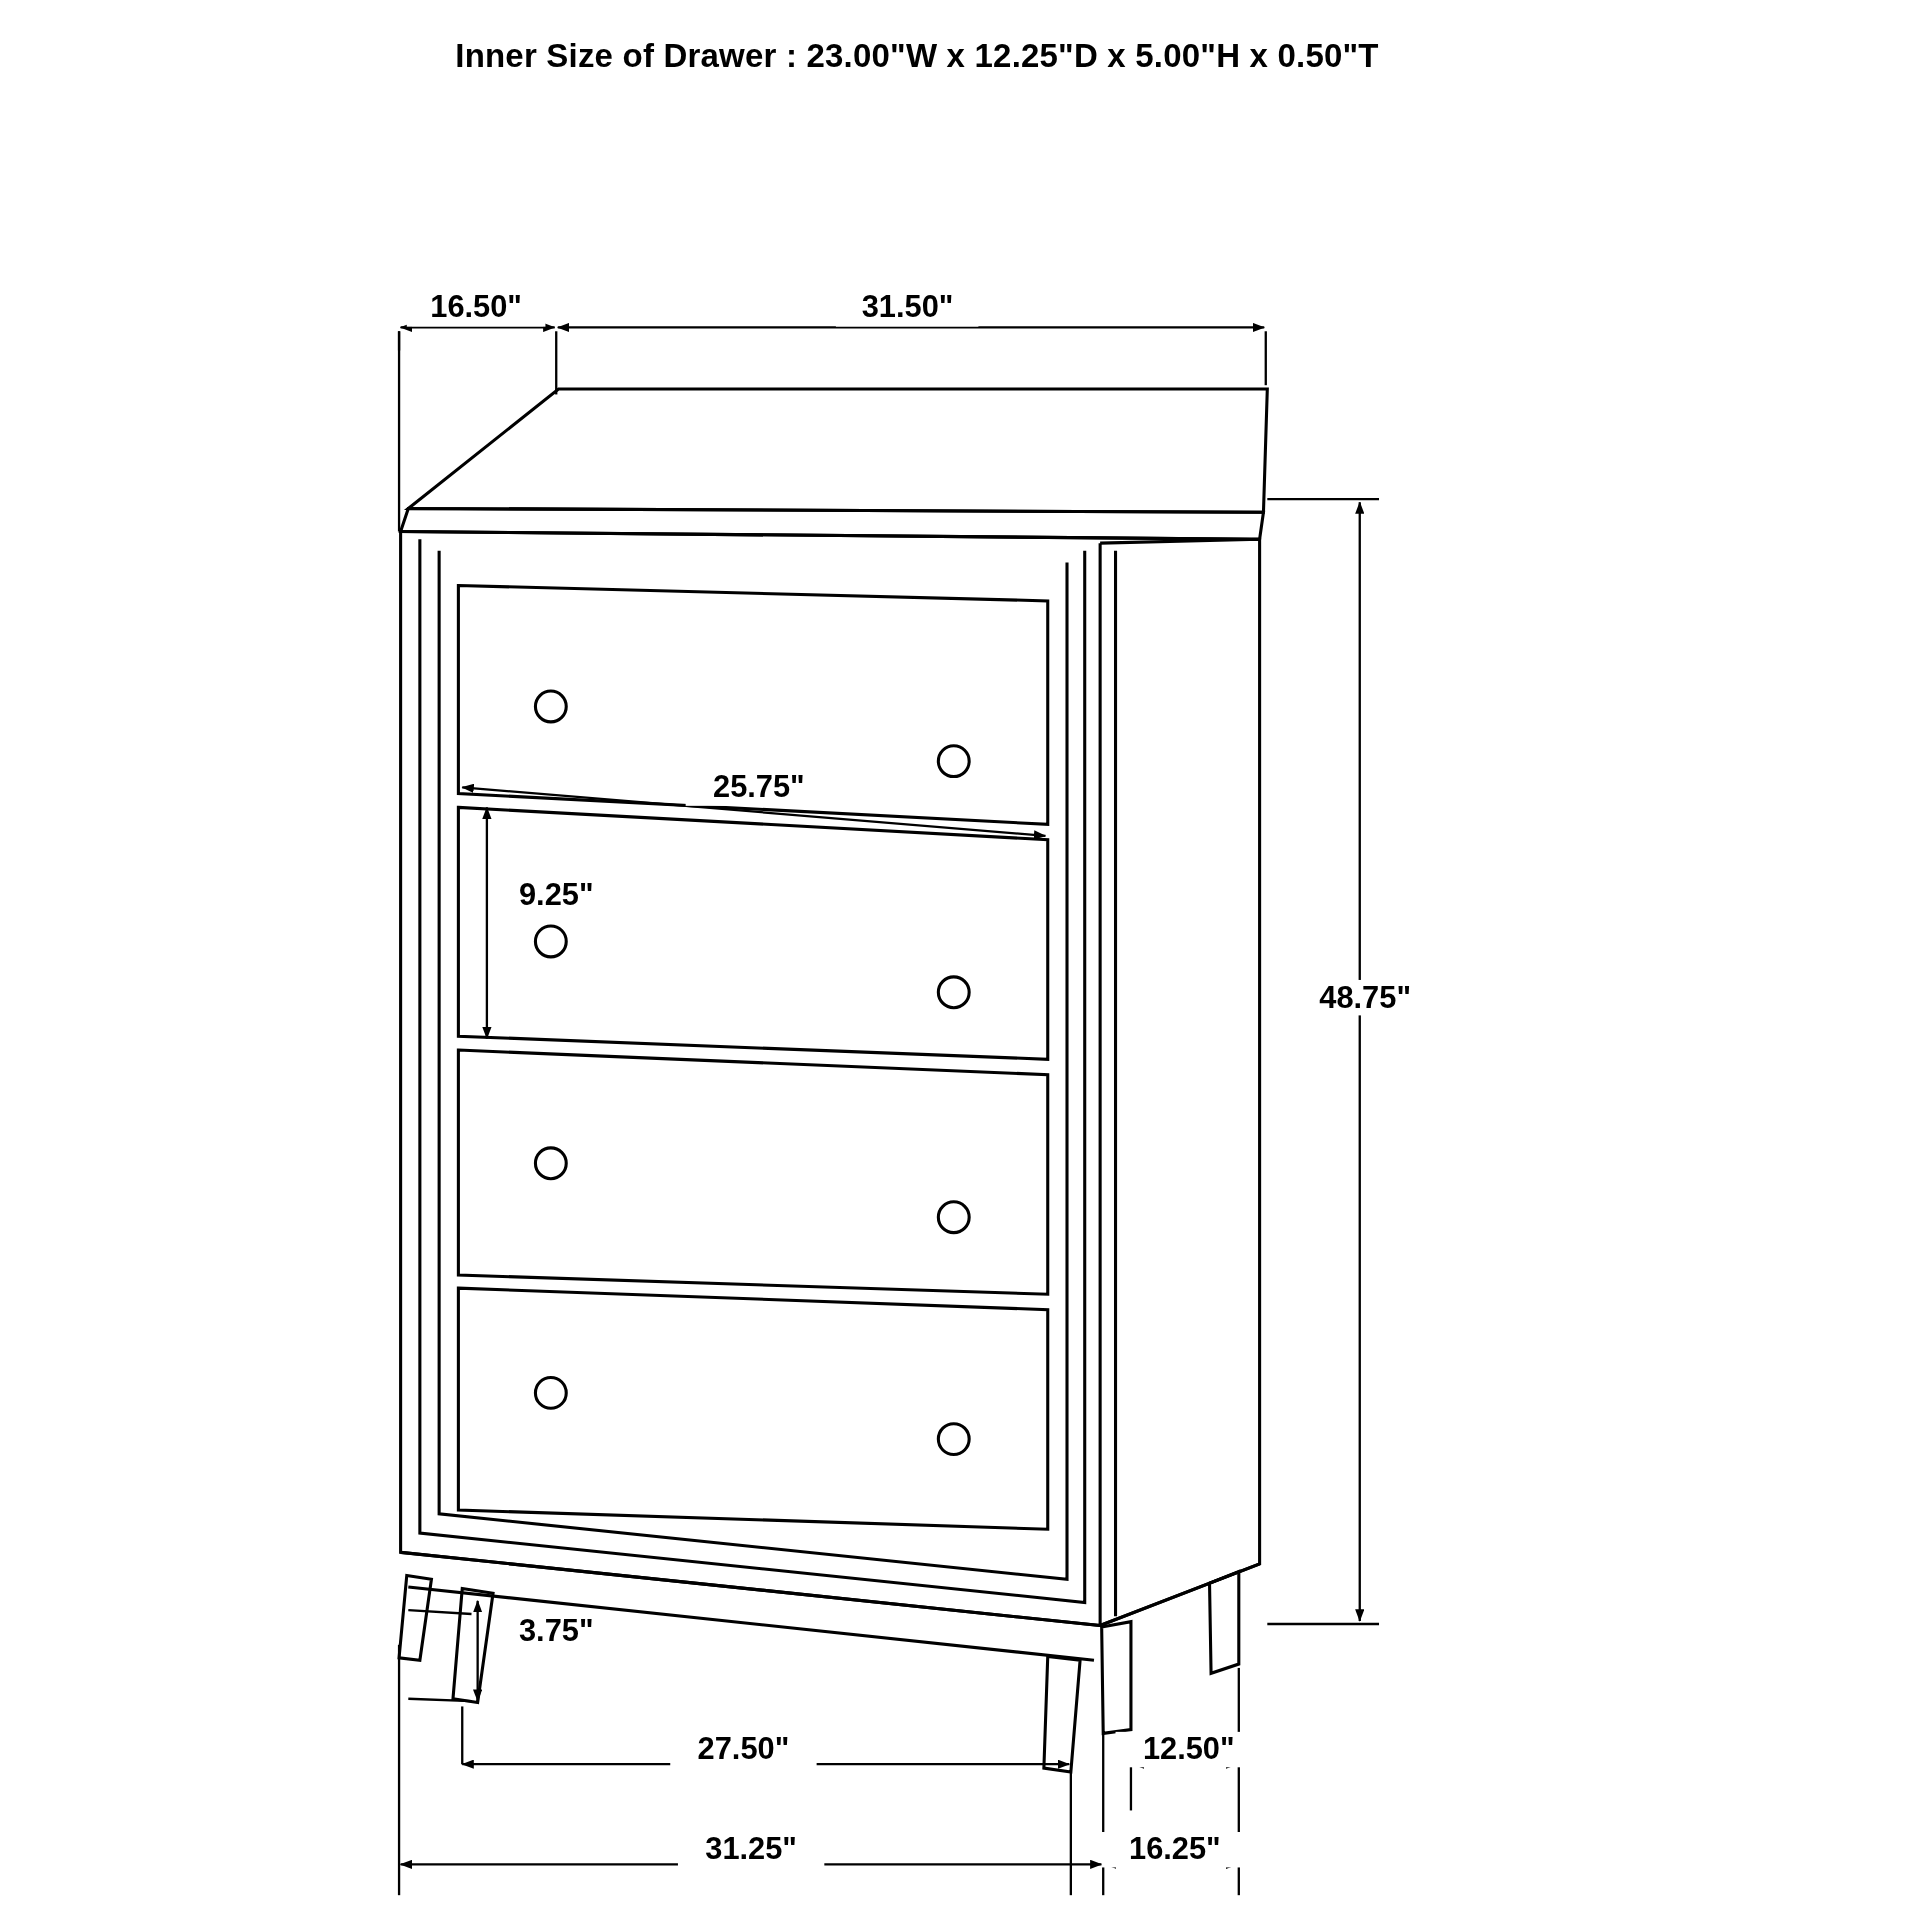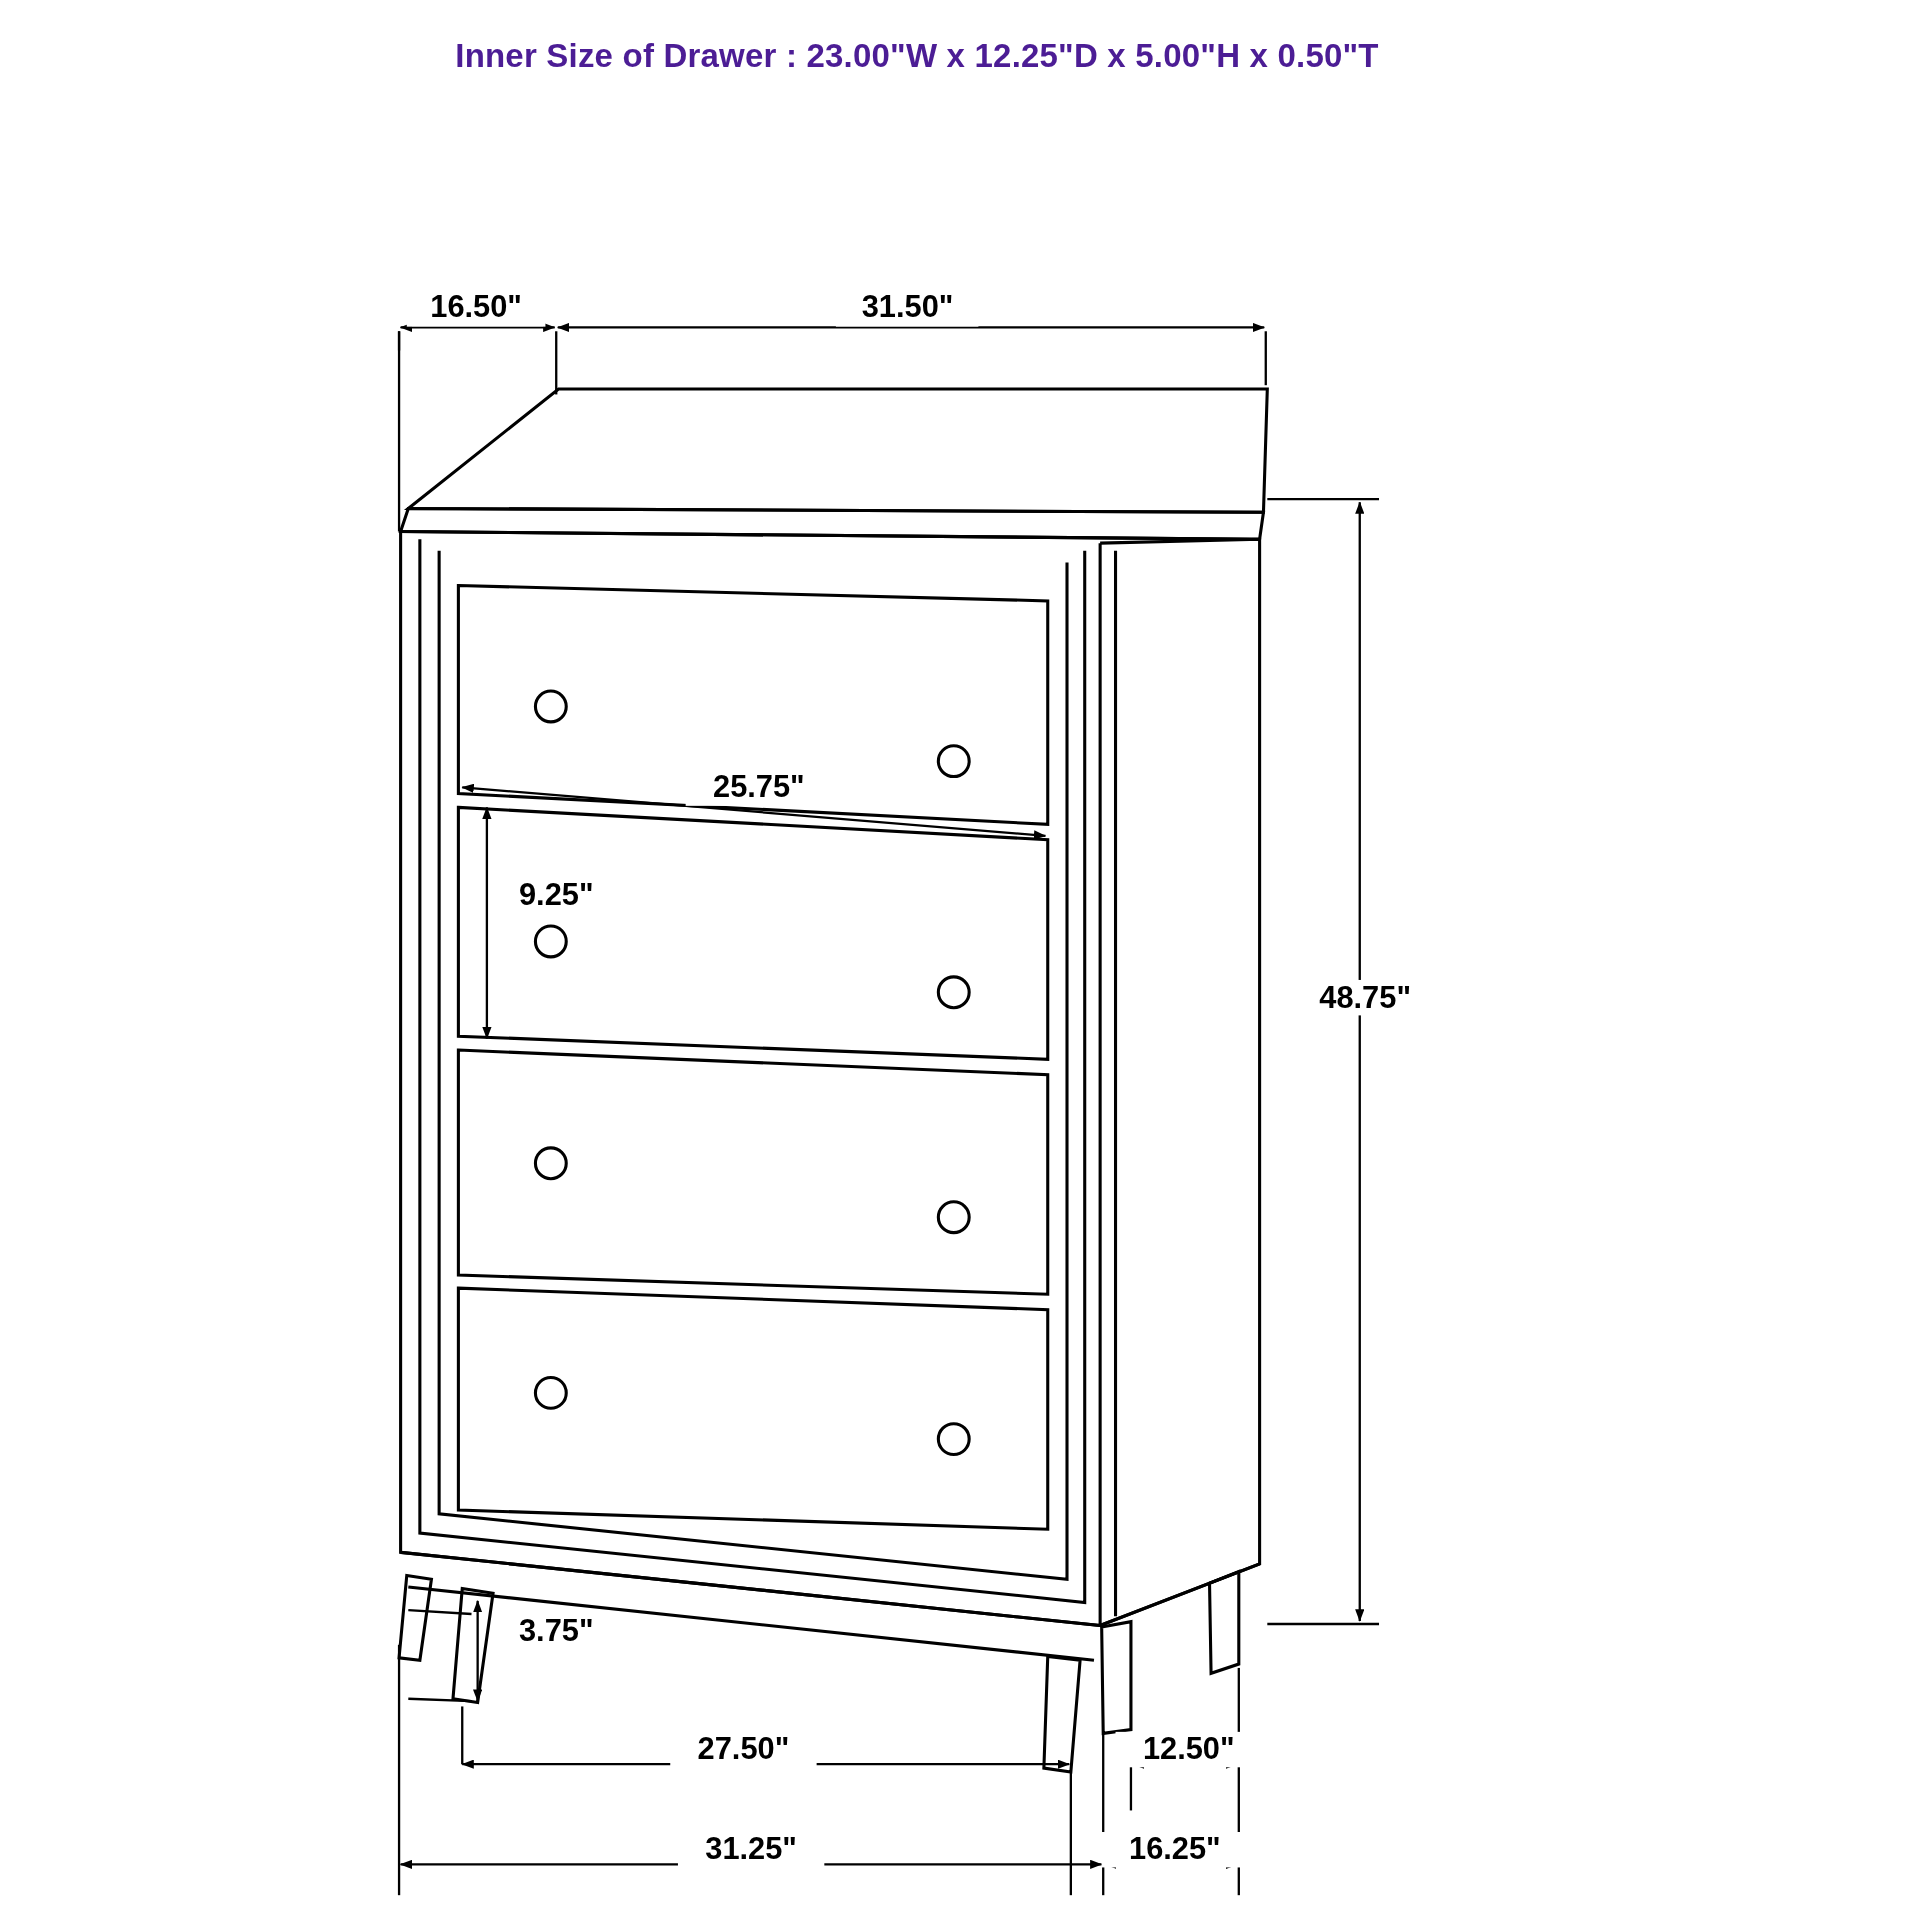--- a/index.html
+++ b/index.html
@@ -20,21 +20,21 @@
     background: #ffffff;
   }
   #title {
     position: absolute;
     left: 0;
     top: 37px;
     width: 1834px;
     text-align: center;
     font-size: 33px;
     font-weight: bold;
-    color: #4c1d95;
+    color: #000000;
     letter-spacing: 0.2px;
   }
   svg#drawing {
     position: absolute;
     left: 0;
     top: 0;
     width: 1926px;
     height: 1926px;
   }
   .dimtext {

